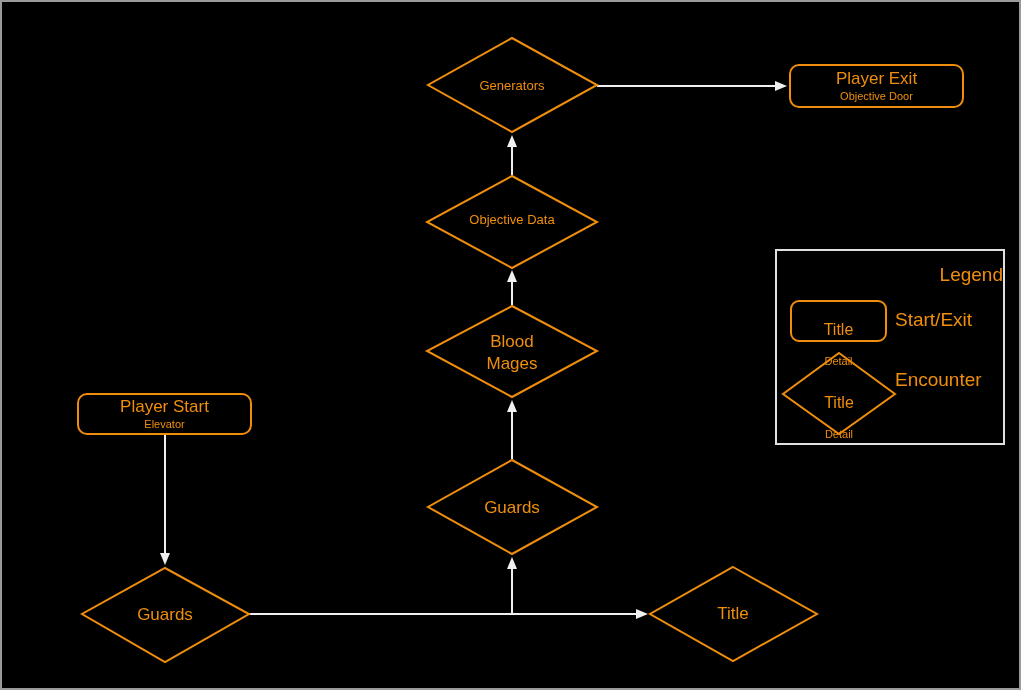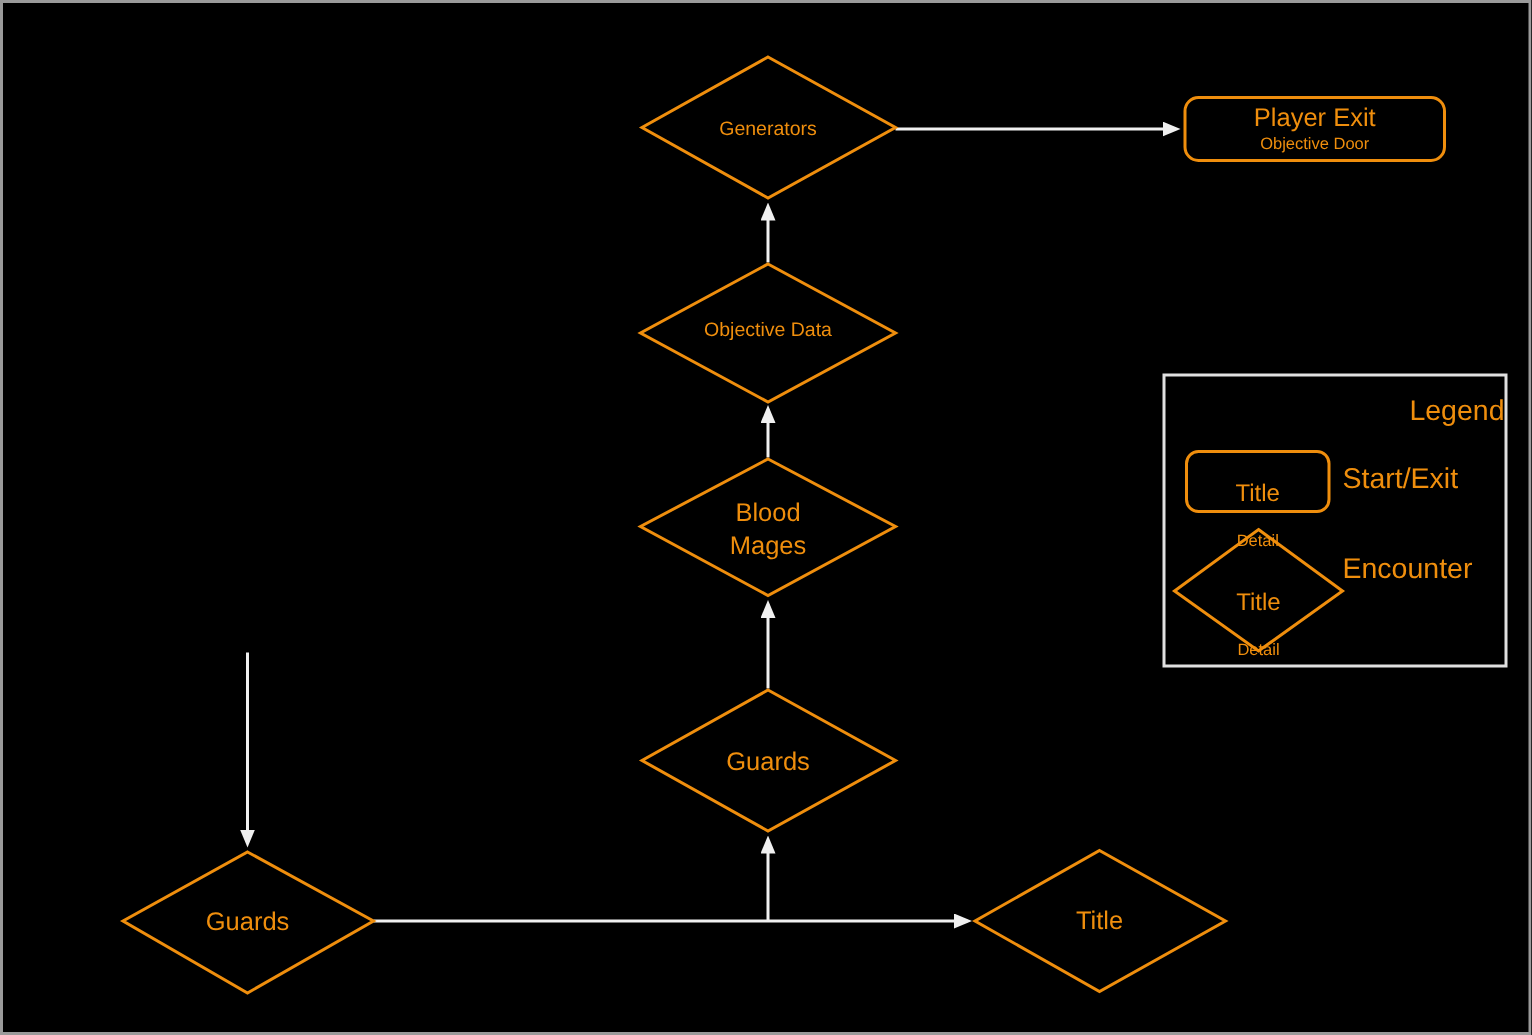--- a/index.html
+++ b/index.html
@@ -99,20 +99,24 @@
     <polygon class="diamond" points="510,36 595,83 510,130 426,83"></polygon>
     <polygon class="diamond" points="510,174 595,220 510,266 425,220"></polygon>
     <polygon class="diamond" points="510,304 595,349 510,395 425,349"></polygon>
     <polygon class="diamond" points="510,458 595,505 510,552 426,505"></polygon>
     <polygon class="diamond" points="163,566 247,612 163,660 80,612"></polygon>
     <polygon class="diamond" points="731,565 815,612 731,659 648,612"></polygon>
 
     <polygon class="diamond" points="837,351 893,392 837,432 781,392"></polygon>
   </svg>
 
+  <div class="box" style="left:75px;top:391px;width:175px;height:42px;">
+    <div class="box-title">Player Start</div>
+    <div class="box-detail">Elevator</div>
+  </div>
 
   <div class="box" style="left:787px;top:62px;width:175px;height:44px;">
     <div class="box-title">Player Exit</div>
     <div class="box-detail">Objective Door</div>
   </div>
 
   <div class="node-label lbl-small" style="left:510px;top:84px;text-align:right;">Generators</div>
   <div class="node-label lbl-small wrap-small" style="left:510px;top:218px;">Objective Data</div>
   <div class="node-label lbl-big wrap-narrow" style="left:510px;top:351px;">Blood Mages</div>
   <div class="node-label lbl-big" style="left:510px;top:506px;">Guards</div>

